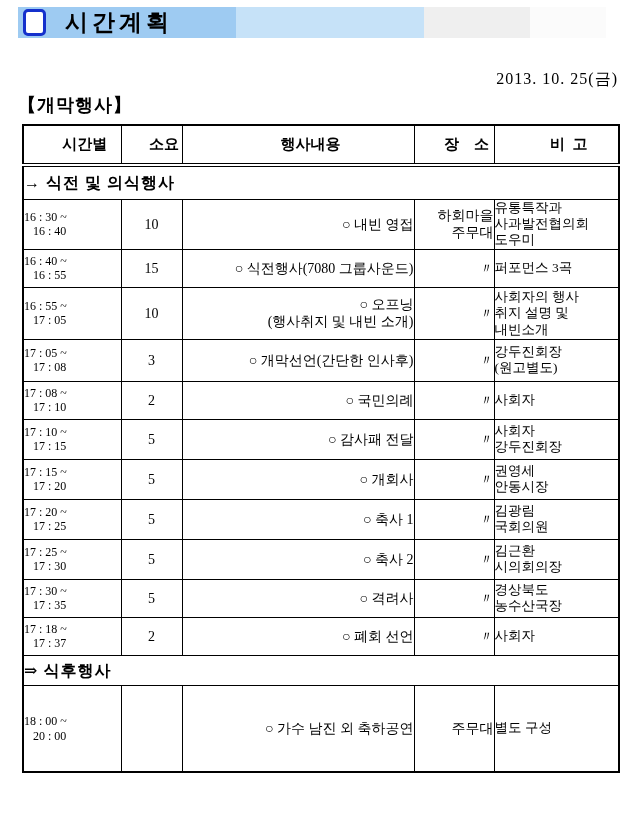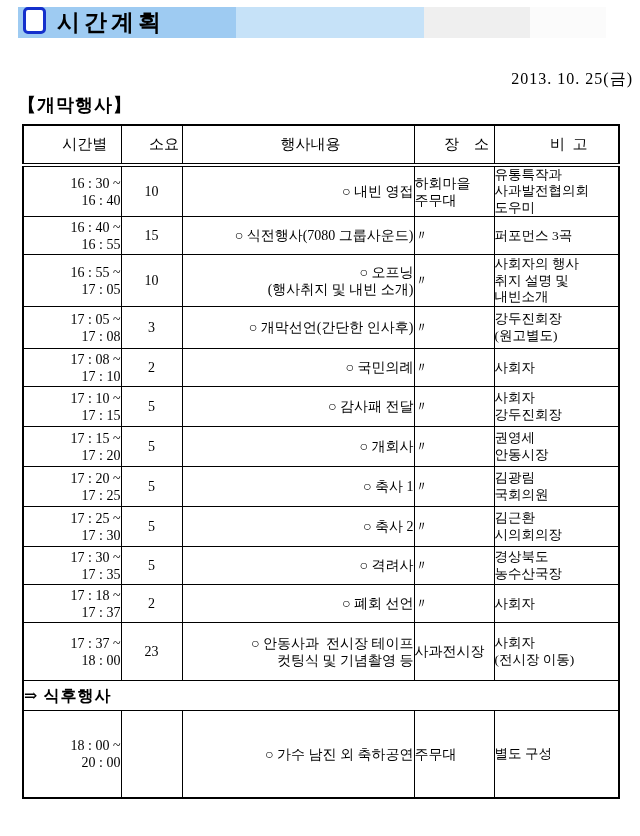--- a/index.html
+++ b/index.html
@@ -4,56 +4,57 @@
 <style>
   html,body{margin:0;padding:0;background:#ffffff;}
   body{
     width:640px;height:836px;overflow:hidden;
     font-family:"Liberation Serif","DejaVu Serif",serif;
     color:#000;
   }
   
   .title-bar{
     margin:7px 0 0 18px;width:588px;height:31px;
-    display:flex;align-items:flex-start;
+    display:flex;align-items:center;
     background:linear-gradient(to right,
       #9ecbf2 0%,#9ecbf2 37%,
       #c6e2f8 37%,#c6e2f8 69%,
       #efefef 69%,#efefef 87%,
       #fbfbfb 87%,#fbfbfb 100%);
+    gap:8px;
   }
   .title-icon{
     width:17px;height:21px;margin-left:5px;
     background:#ffffff;border:3px solid #1430cc;border-radius:5px;
   }
   .title-text{
     margin-left:11px;font-family:"Liberation Sans","DejaVu Sans",sans-serif;
     font-weight:800;font-size:23px;letter-spacing:4px;color:#000;
   }
   
-  .date-line{margin-top:31px;padding-right:7px;text-align:right;
+  .date-line{margin-top:31px;padding-right:22px;text-align:right;
     font-size:16px;letter-spacing:1px;}
   .opening-label{margin:3px 10px 0 18px;font-size:18px;font-weight:700;letter-spacing:1px;}
   
   table.schedule{
     margin:7px 0 0 22px;border-collapse:collapse;table-layout:fixed;
     width:596px;border:2px solid #000;font-size:14px;
   }
   table.schedule th,table.schedule td{
     border:1px solid #000;padding:0;vertical-align:middle;
     overflow:hidden;line-height:1.22;
   }
   table.schedule thead th{
-    border-bottom:4px double #000;font-weight:400;font-size:15px;
+    border-bottom:4px double #000;font-weight:700;font-size:15px;
     text-align:center;white-space:pre;padding-left:25px;
   }
-  td.c-time{text-align:right;padding-left:9px;white-space:pre;font-size:14px;}
+  td.c-time{text-align:left;padding-left:9px;white-space:pre;font-size:12px;}
   td.c-dur{text-align:center;}
   td.c-content{text-align:right;padding-left:8px;white-space:pre-wrap;}
-  td.c-place{text-align:left;white-space:pre-line;}
+  td.c-place{text-align:right;white-space:pre-line;}
   td.c-note{text-align:left;padding-left:3px;white-space:pre-line;font-size:13.5px;margin-left:11px;}
   td.section-cell{
     text-align:left;padding-left:3px;font-size:16px;font-weight:700;
     letter-spacing:1px;
   }
 </style>
 </head>
 <body>
 
 <div class="title-bar">
@@ -76,20 +77,23 @@
   <thead>
     <tr style="height:40px">
       <th>시간별</th>
       <th>소요</th>
       <th>행사내용</th>
       <th>장    소</th>
       <th>비  고</th>
     </tr>
   </thead>
   <tbody>
+    <tr style="height:34px">
+      <td class="section-cell" colspan="5">→ 식전 및 의식행사</td>
+    </tr>
     <tr style="height:50px">
       <td class="c-time">16 : 30 ~
    16 : 40</td>
       <td class="c-dur">10</td>
       <td class="c-content">○ 내빈 영접</td>
       <td class="c-place">하회마을
 주무대</td>
       <td class="c-note">유통특작과
 사과발전협의회
 도우미</td>
@@ -176,30 +180,20 @@
 농수산국장</td>
     </tr>
     <tr style="height:38px">
       <td class="c-time">17 : 18 ~
    17 : 37</td>
       <td class="c-dur">2</td>
       <td class="c-content">○ 폐회 선언</td>
       <td class="c-place">〃</td>
       <td class="c-note">사회자</td>
     </tr>
-    <tr style="height:58px">
-      <td class="c-time">17 : 37 ~
-   18 : 00</td>
-      <td class="c-dur">23</td>
-      <td class="c-content">○ 안동사과  전시장 테이프
-   컷팅식 및 기념촬영 등</td>
-      <td class="c-place">사과전시장</td>
-      <td class="c-note">사회자
-(전시장 이동)</td>
-    </tr>
     <tr style="height:30px">
       <td class="section-cell" colspan="5">⇒ 식후행사</td>
     </tr>
     <tr style="height:87px">
       <td class="c-time">18 : 00 ~
    20 : 00</td>
       <td class="c-dur"></td>
       <td class="c-content">○ 가수 남진 외 축하공연</td>
       <td class="c-place">주무대</td>
       <td class="c-note">별도 구성</td>

